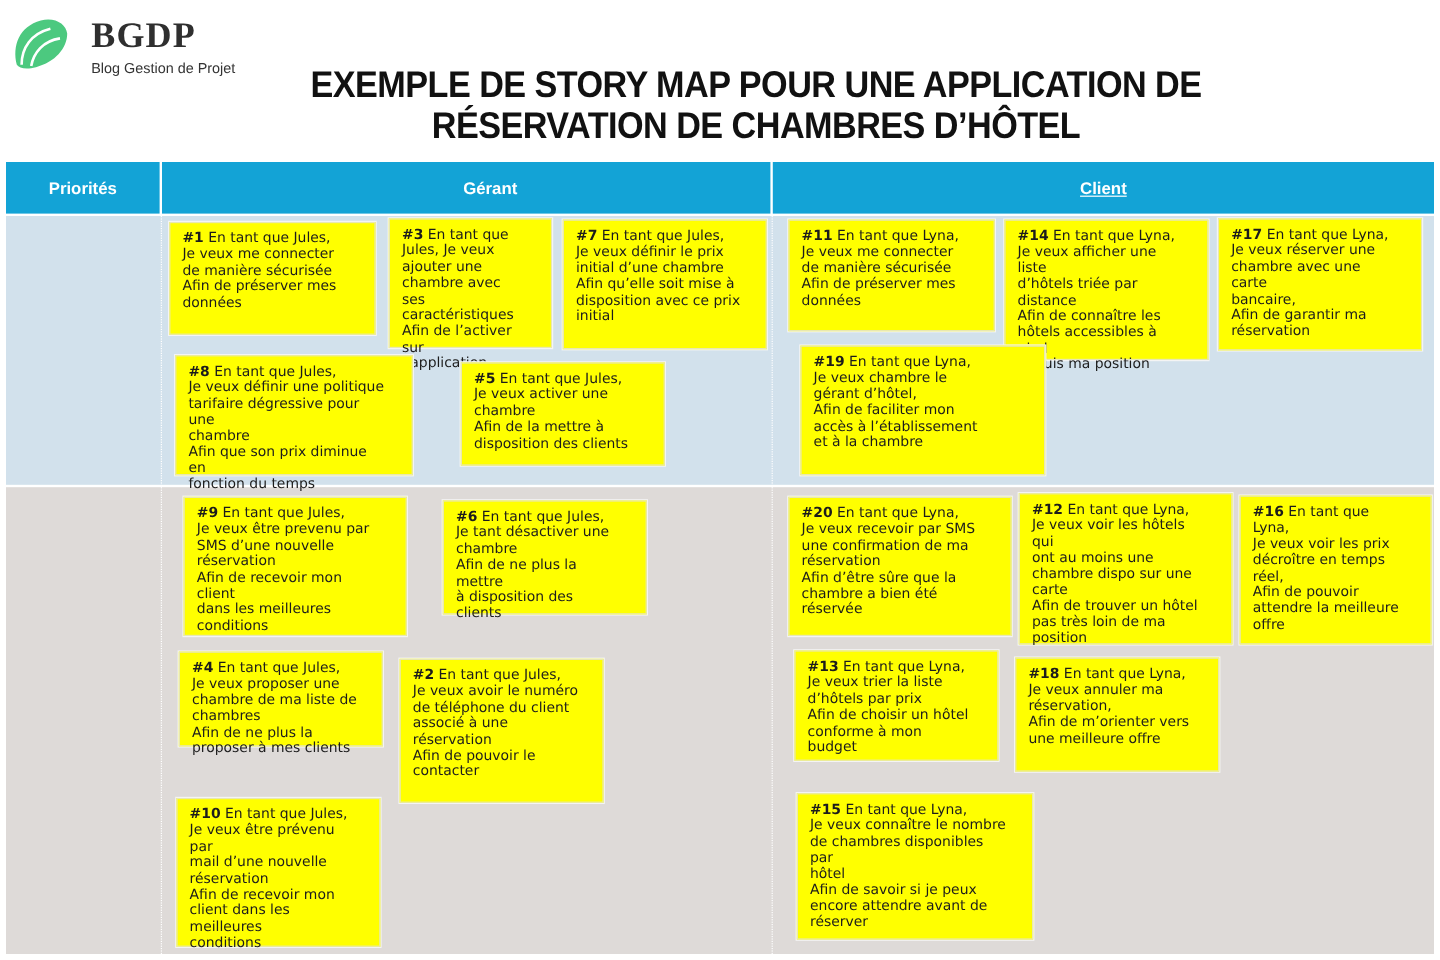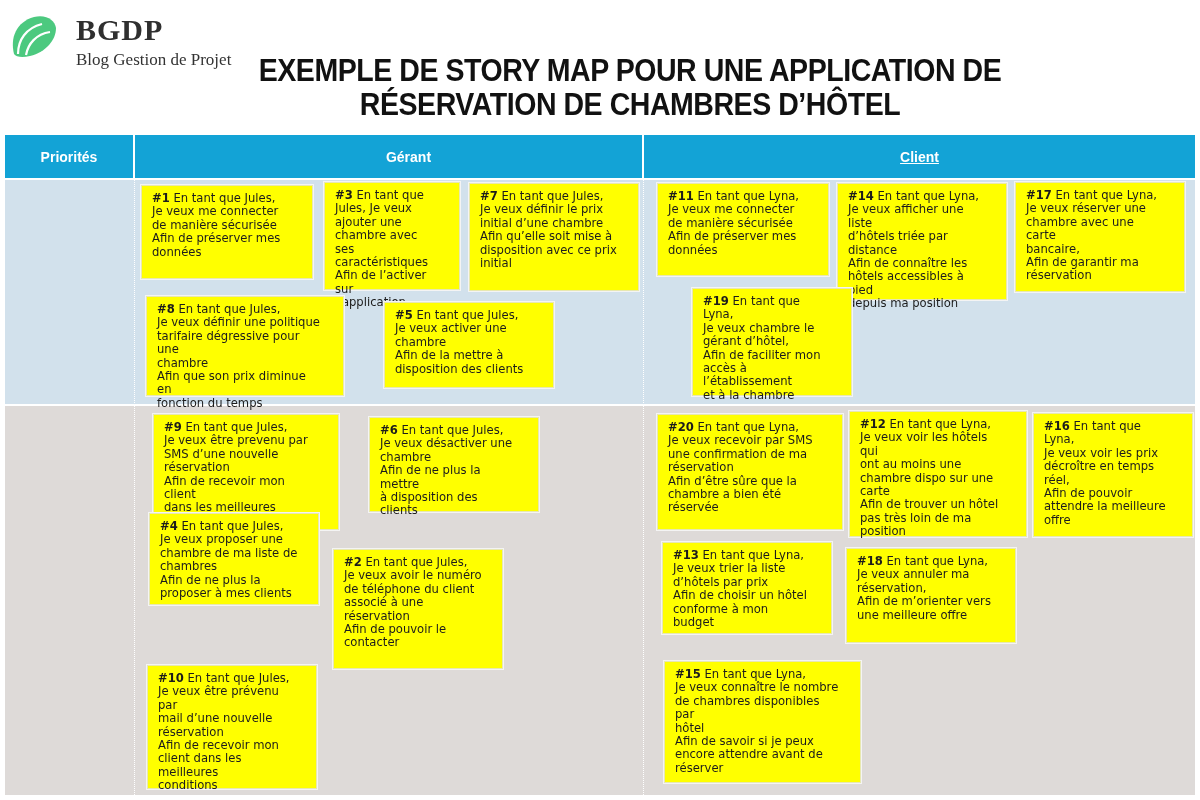--- a/index.html
+++ b/index.html
@@ -2,21 +2,21 @@
 <html><head>
 <meta charset="utf-8">
 <style>
   * { box-sizing: border-box; margin: 0; padding: 0; }
   html, body { width: 1200px; height: 800px; background: #ffffff; overflow: hidden; }
   body { position: relative; font-family: "DejaVu Sans", sans-serif; }
 
   .logo { position: absolute; left: 8px; top: 12px; width: 200px; height: 50px; }
   .logo-mark { position: absolute; left: 0; top: 2px; width: 50px; height: 44px; }
   .logo-text { position: absolute; left: 68px; top: 2px; font-family: Liberation Serif, serif; font-weight: 700; font-size: 30px; color: #2f2f2f; letter-spacing: 1px; line-height: 32px; }
-  .logo-sub { position: absolute; left: 68px; top: 38px; font-family: Liberation Serif, serif; font-size: 17px; color: #333; white-space: nowrap; }
+  .logo-sub { position: absolute; left: 68px; top: 38px; font-family: Liberation Sans, sans-serif; font-size: 12px; color: #333; white-space: nowrap; }
 
   .title { position: absolute; left: 150px; top: 54px; width: 960px; text-align: center; font-family: "Liberation Sans", sans-serif; font-weight: 700; font-size: 31px; line-height: 34px; color: #111; letter-spacing: -0.5px; transform: scaleX(0.92); transform-origin: center top; }
 
   .board { position: absolute; left: 5px; top: 135px; width: 1190px; height: 660px; }
   .hdr { position: absolute; top: 0; height: 43px; background: #13a3d6; color: #fff; font-family: "Liberation Sans", sans-serif; font-weight: 700; font-size: 14px; display: flex; align-items: center; justify-content: center; }
   .hdr.prio { left: 0; width: 128px; }
   .hdr.gerant { left: 130px; width: 507px; padding-left: 40px; }
   .hdr.client { left: 639px; width: 551px; text-decoration: underline; }
 
   .band { position: absolute; left: 0; width: 1190px; }
@@ -121,48 +121,48 @@
 
 <div class="card" style="left:1015px;top:182px;width:170px;height:110px">
   <span class="num">#17</span> <span>En tant que Lyna,</span>
   <span class="line">Je veux réserver une</span>
   <span class="line">chambre avec une carte</span>
   <span class="line">bancaire,</span>
   <span class="line">Afin de garantir ma</span>
   <span class="line">réservation</span>
 </div>
 
-<div class="card" style="left:692px;top:288px;width:160px;height:108px">
+<div class="card" style="left:667px;top:288px;width:204px;height:108px">
   <span class="num">#19</span> <span>En tant que Lyna,</span>
   <span class="line">Je veux chambre le</span>
   <span class="line">gérant d’hôtel,</span>
   <span class="line">Afin de faciliter mon</span>
   <span class="line">accès à l’établissement</span>
   <span class="line">et à la chambre</span>
 </div>
 
 <div class="card" style="left:153px;top:414px;width:186px;height:116px">
   <span class="num">#9</span> <span>En tant que Jules,</span>
   <span class="line">Je veux être prevenu par</span>
   <span class="line">SMS d’une nouvelle</span>
   <span class="line">réservation</span>
   <span class="line">Afin de recevoir mon client</span>
   <span class="line">dans les meilleures</span>
   <span class="line">conditions</span>
 </div>
 
 <div class="card" style="left:369px;top:417px;width:170px;height:95px">
   <span class="num">#6</span> <span>En tant que Jules,</span>
-  <span class="line">Je veux désactiver une</span>
+  <span class="line">Je tant désactiver une</span>
   <span class="line">chambre</span>
   <span class="line">Afin de ne plus la mettre</span>
   <span class="line">à disposition des clients</span>
 </div>
 
-<div class="card" style="left:149px;top:513px;width:170px;height:92px">
+<div class="card" style="left:149px;top:543px;width:170px;height:79px">
   <span class="num">#4</span> <span>En tant que Jules,</span>
   <span class="line">Je veux proposer une</span>
   <span class="line">chambre de ma liste de</span>
   <span class="line">chambres</span>
   <span class="line">Afin de ne plus la</span>
   <span class="line">proposer à mes clients</span>
 </div>
 
 <div class="card" style="left:333px;top:549px;width:170px;height:120px">
   <span class="num">#2</span> <span>En tant que Jules,</span>

